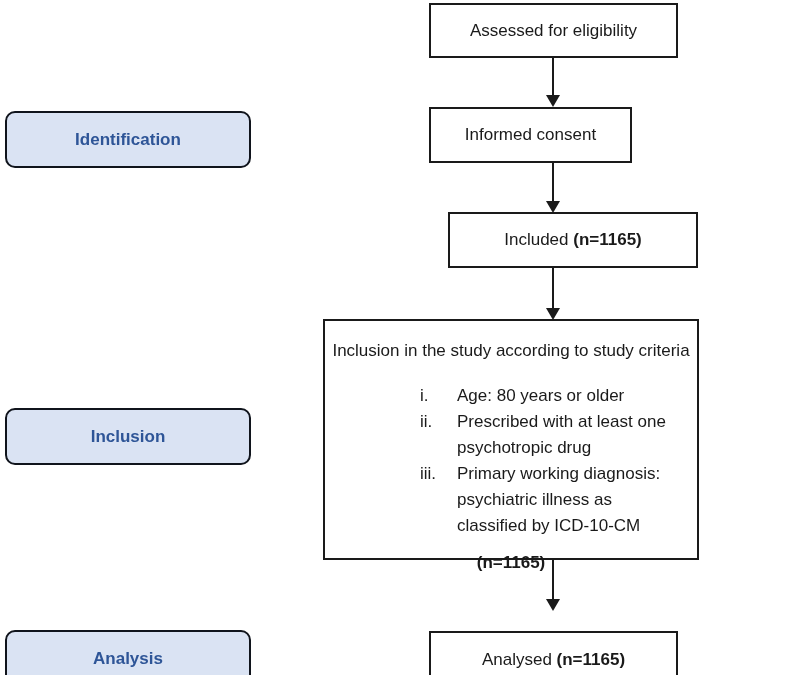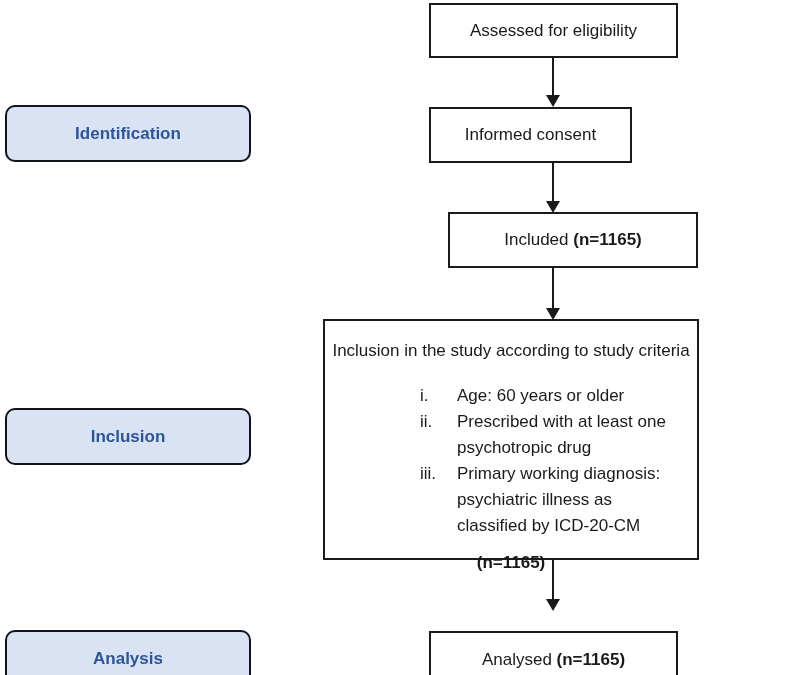--- a/index.html
+++ b/index.html
@@ -27,21 +27,21 @@
     background: #dae3f3;
     border: 2.5px solid #10141c;
     border-radius: 10px;
     display: flex;
     align-items: center;
     justify-content: center;
     font-weight: bold;
     font-size: 17px;
     color: #2e5597;
   }
-  .stage-identification { top: 105px; }
+  .stage-identification { top: 111px; }
   .stage-inclusion      { top: 408px; }
   .stage-analysis       { top: 630px; }
 
   
   .fbox {
     position: absolute;
     box-sizing: border-box;
     background: #ffffff;
     border: 2px solid #1a1a1a;
     display: flex;
@@ -143,29 +143,29 @@
 
   <div class="fbox b-included">
     <span><span>Included </span><b>(n=1165)</b></span>
   </div>
 
   <div class="bigbox">
     <div class="crit-title">Inclusion in the study according to study criteria</div>
     <div class="crit-list">
       <div class="crit-item">
         <span class="rn">i.</span>
-        <span class="ct">Age: 60 years or older</span>
+        <span class="ct">Age: 80 years or older</span>
       </div>
       <div class="crit-item">
         <span class="rn">ii.</span>
         <span class="ct">Prescribed with at least one psychotropic drug</span>
       </div>
       <div class="crit-item">
         <span class="rn">iii.</span>
-        <span class="ct">Primary working diagnosis: psychiatric illness as classified by ICD-20-CM</span>
+        <span class="ct">Primary working diagnosis: psychiatric illness as classified by ICD-10-CM</span>
       </div>
     </div>
     <div class="crit-n">(n=1165)</div>
   </div>
 
   <div class="fbox b-analysed">
     <span><span>Analysed </span><b>(n=1165)</b></span>
   </div>
 
   <div class="arrow arrow-1"></div>

